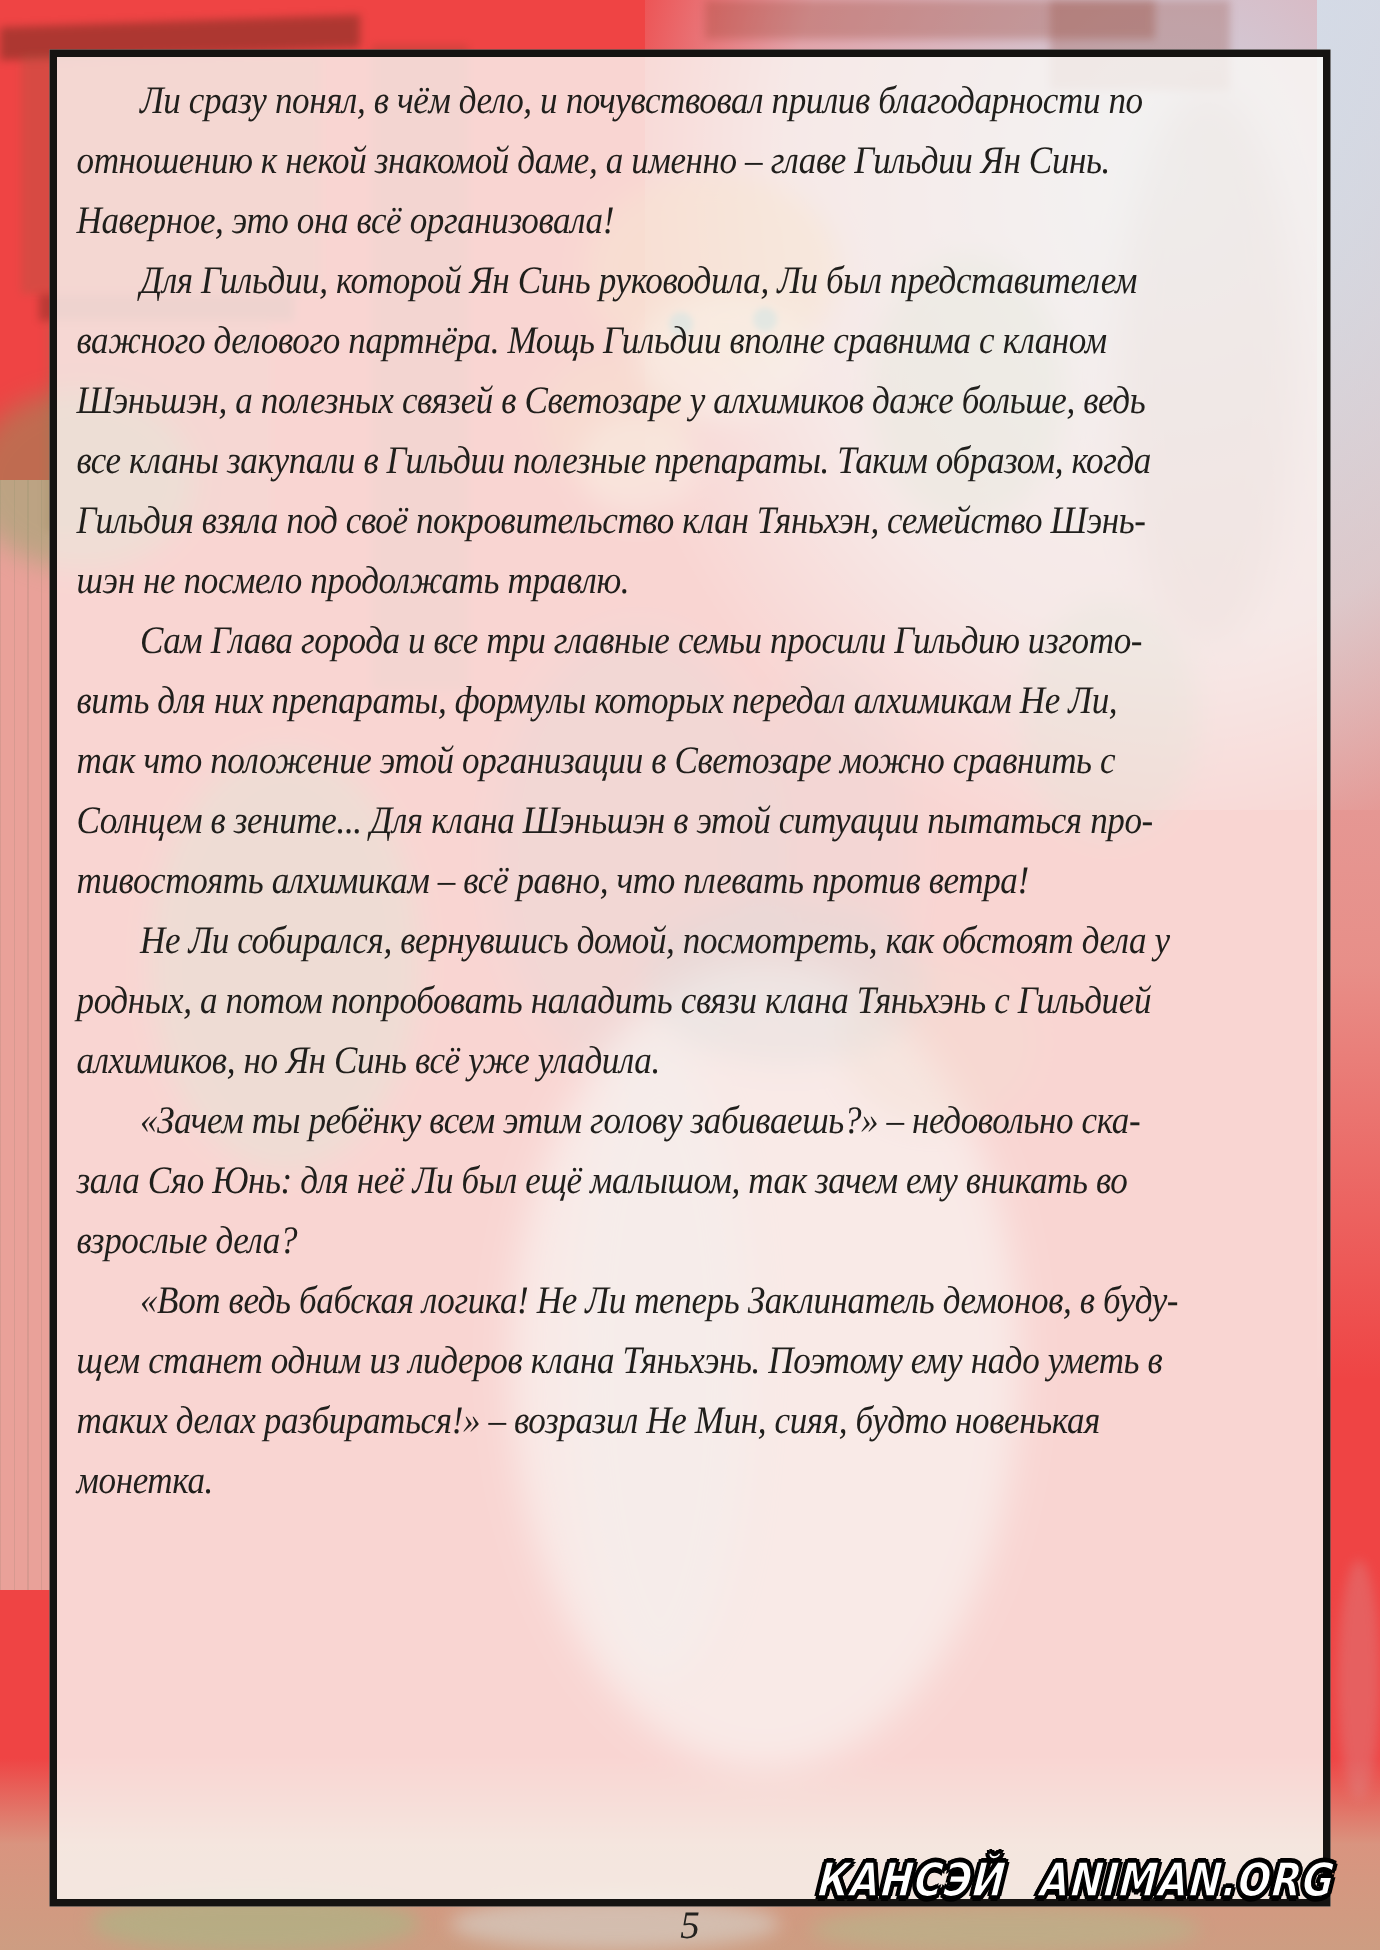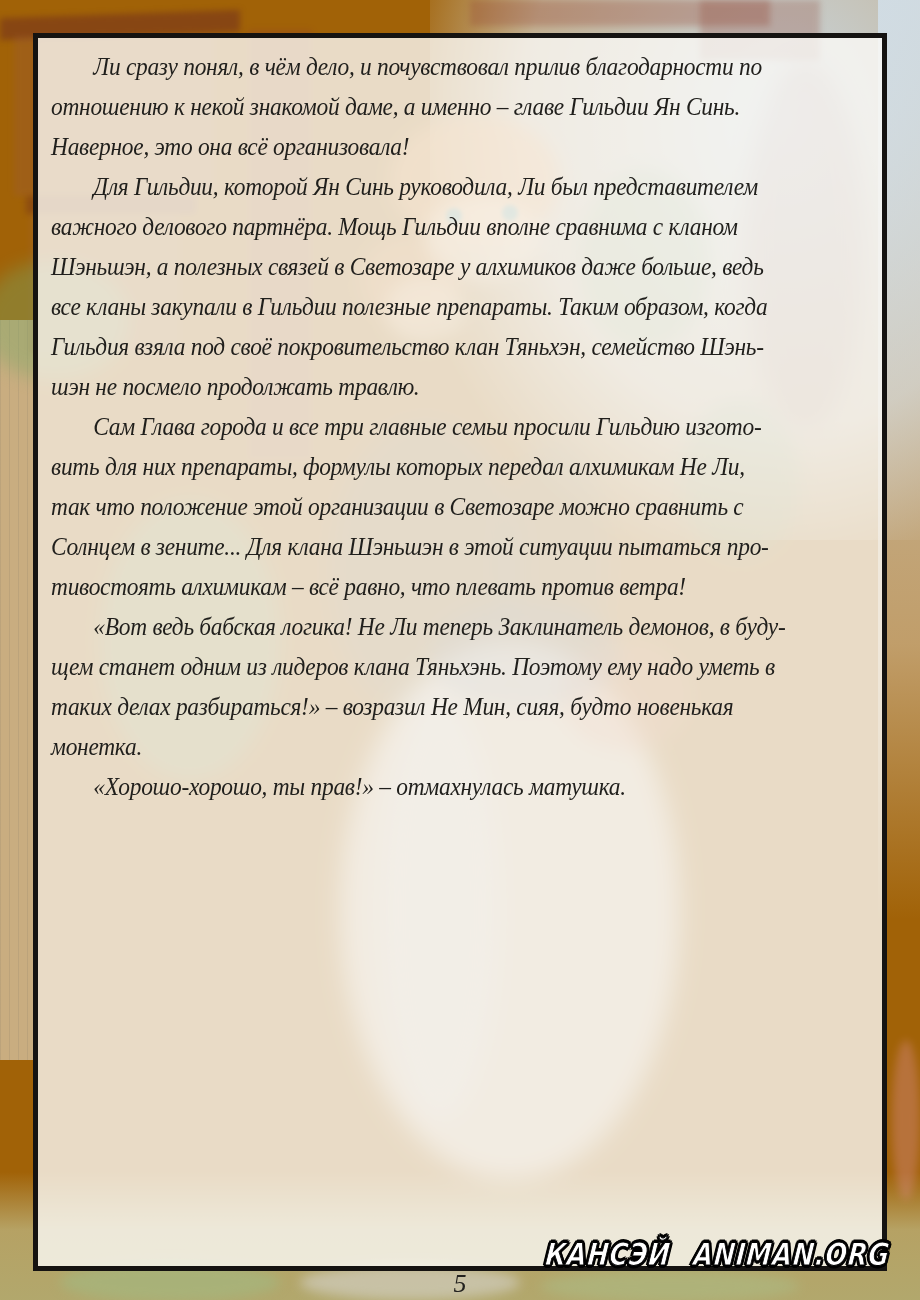--- a/index.html
+++ b/index.html
@@ -1,20 +1,20 @@
 <!DOCTYPE html>
 <html><head>
 <meta charset="utf-8">
 <style>
   html,body{margin:0;padding:0;background:#2a2a2a;}
   .page{
     position:relative;
     width:920px;height:1300px;
     margin:0 auto;
-    background:#a16207;
+    background:#ef4444;
     overflow:hidden;
     font-family:"Liberation Serif", serif;
   }
   
   .bg-art{position:absolute;inset:0;}
   .blob{position:absolute;border-radius:50%;filter:blur(9px);}
   .rect{position:absolute;filter:blur(3px);}
   .sky{
     position:absolute;left:430px;top:0;width:490px;height:540px;
     background:radial-gradient(ellipse at 72% 22%, rgba(203,221,236,0.95) 0%, rgba(217,229,240,0.6) 52%, rgba(217,229,240,0) 78%);
@@ -146,27 +146,34 @@
           <span class="line">шэн не посмело продолжать травлю.</span>
         </p>
         <p class="para">
           <span class="line">Сам Глава города и все три главные семьи просили Гильдию изгото-</span>
           <span class="line">вить для них препараты,  формулы которых передал алхимикам Не Ли,</span>
           <span class="line">так что положение этой организации в Светозаре можно сравнить с</span>
           <span class="line">Солнцем в зените... Для клана Шэньшэн в этой ситуации пытаться про-</span>
           <span class="line">тивостоять алхимикам – всё равно, что плевать против ветра!</span>
         </p>
         <p class="para">
+          <span class="line">Не Ли собирался, вернувшись домой, посмотреть, как обстоят дела у</span>
+          <span class="line">родных, а потом попробовать наладить связи клана Тяньхэнь с Гильдией</span>
+          <span class="line">алхимиков, но Ян Синь всё уже уладила.</span>
+        </p>
+        <p class="para">
+          <span class="line">«Зачем ты ребёнку всем этим голову забиваешь?» – недовольно ска-</span>
+          <span class="line">зала Сяо Юнь: для неё Ли был ещё малышом, так зачем ему вникать во</span>
+          <span class="line">взрослые дела?</span>
+        </p>
+        <p class="para">
           <span class="line">«Вот ведь бабская логика! Не Ли теперь Заклинатель демонов, в буду-</span>
           <span class="line">щем станет одним из лидеров клана Тяньхэнь. Поэтому ему надо уметь в</span>
           <span class="line">таких делах разбираться!» – возразил Не Мин, сияя, будто новенькая</span>
           <span class="line">монетка.</span>
-        </p>
-        <p class="para">
-          <span class="line">«Хорошо-хорошо, ты прав!» – отмахнулась матушка.</span>
         </p>
       </div>
   </div>
 
   <div class="watermark">КАНСЭЙ ANIMAN.ORG</div>
 
   <div class="page-number">5</div>
 
 </div>
 

